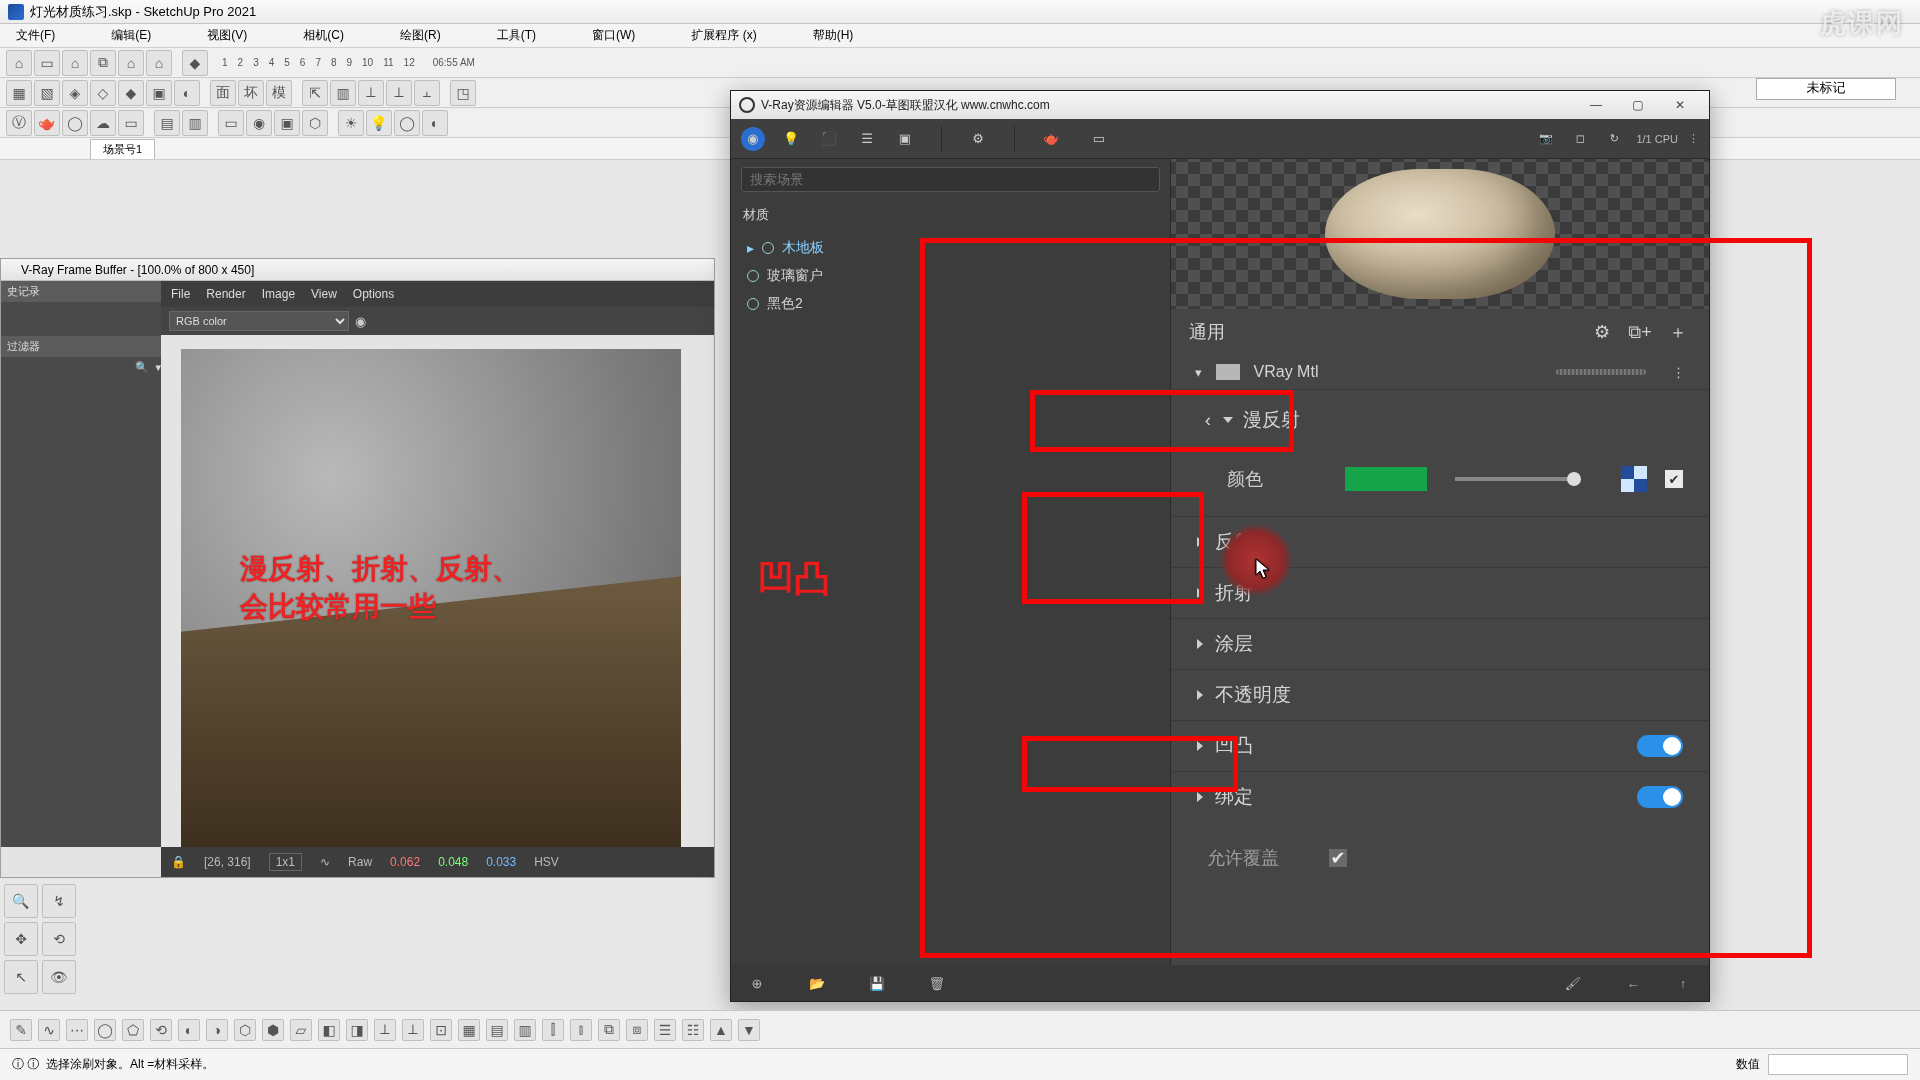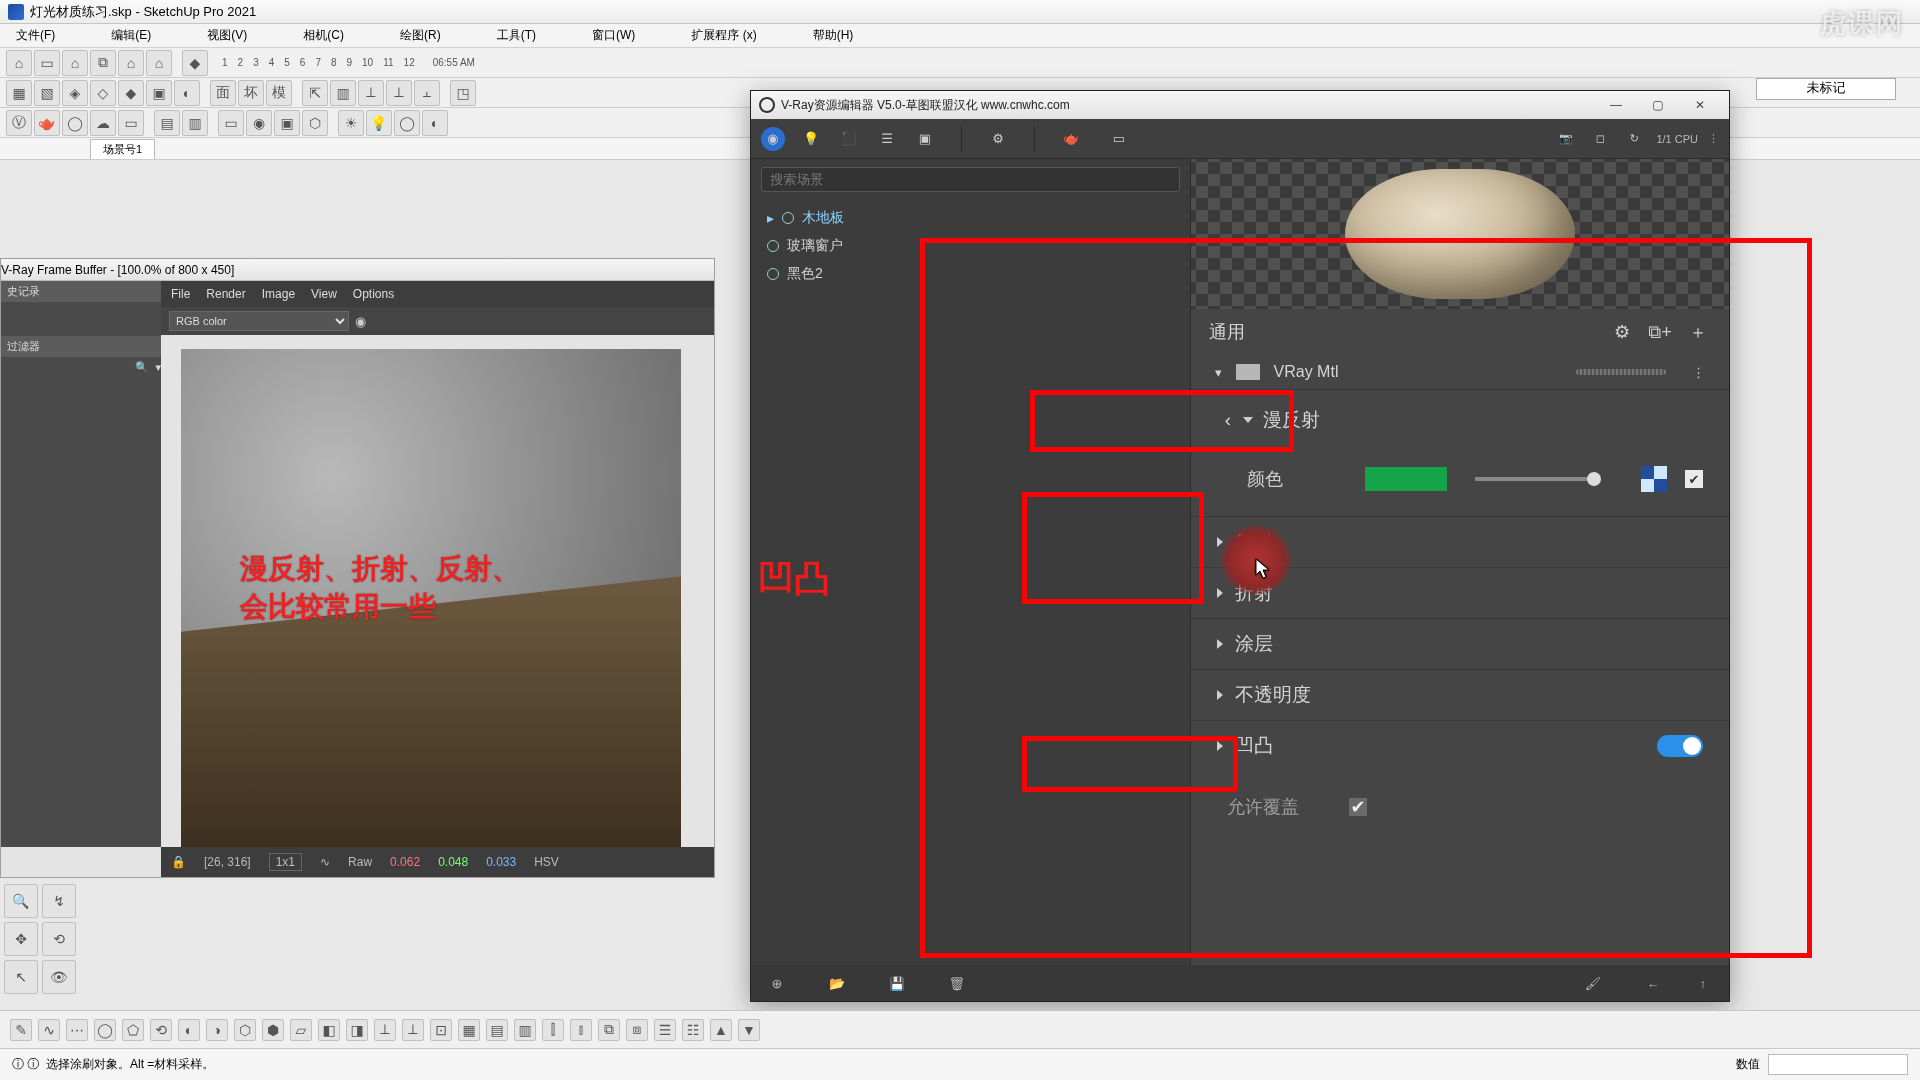--- a/index.html
+++ b/index.html
@@ -15,21 +15,21 @@
 .tb-btn { width: 26px; height: 26px; background: #e4e4e4; border: 1px solid #bfbfbf; border-radius: 2px; display: inline-flex; align-items: center; justify-content: center; color: #555; font-size: 14px; }
 .tb-btn.sm { width:22px; height:22px; }
 .tb-sep { width:6px; }
 .tb-num { font-size:10px; padding:0 4px; color:#555; }
 
 .scene-tab { height: 22px; background: #f4f4f4; display:flex; align-items:center; padding-left:90px; border-bottom:1px solid #cdcdcd; }
 .scene-tab .tab { background:#fff; border:1px solid #bbb; border-bottom:none; padding:2px 12px; font-size:11px; }
 
 
 .vfb { position: absolute; left: 0; top: 258px; width: 715px; height: 620px; background: #e4e4e4; border: 1px solid #9e9e9e; }
-.vfb-title { height: 22px; background: linear-gradient(#f6f6f6,#e3e3e3); display: flex; align-items: center; padding: 0 0; font-size: 12px; border-bottom:1px solid #bbb; }
+.vfb-title { height: 22px; background: linear-gradient(#f6f6f6,#e3e3e3); display: flex; align-items: center; padding: 0 20px; font-size: 12px; border-bottom:1px solid #bbb; }
 .vfb-side { position:absolute; left:0; top:22px; width:160px; bottom:30px; background:#4a4a4a; color:#ddd; font-size:11px; }
 .vfb-side-header { background:#5c5c5c; padding:3px 6px; margin-bottom:4px; }
 .vfb-menu2 { position:absolute; left:160px; top:22px; right:0; height:26px; background:#3d3d3d; color:#ddd; display:flex; align-items:center; padding:0 10px; gap:16px; font-size:12px; }
 .vfb-toolbar2 { position:absolute; left:160px; top:48px; right:0; height:28px; background:#444; display:flex; align-items:center; padding:0 8px; gap:6px; }
 .vfb-toolbar2 select { background:#555; color:#ddd; border:1px solid #666; font-size:11px; padding:2px; width:180px; }
 .vfb-render { position:absolute; left:180px; top:90px; width:500px; height:505px; background:#2a2a2a; }
 .render-wall { position:absolute; inset:0; background: radial-gradient(ellipse at 30% 25%, #b9b9b9, #7e7e7e 60%, #5a5a5a); }
 .render-floor { position:absolute; left:0; right:0; bottom:0; height:55%; background: linear-gradient(#6d5a40,#3c2f1e); clip-path: polygon(0 20%, 100% 0, 100% 100%, 0 100%); }
 .render-caption { position:absolute; left:240px; top:550px; font-size:28px; font-weight:bold; color:#e22; line-height:1.35; text-shadow:0 0 2px rgba(0,0,0,.4); }
 .vfb-status { position:absolute; left:160px; bottom:0; right:0; height:30px; background:#3d3d3d; color:#bbb; display:flex; align-items:center; padding:0 10px; font-family:monospace; font-size:12px; gap:18px; }
@@ -42,21 +42,21 @@
 
 .bottom-tb { position:absolute; left:0; right:0; bottom:32px; height:38px; background:#f0f0f0; border-top:1px solid #c5c5c5; display:flex; align-items:center; padding:0 10px; gap:6px; overflow:hidden; }
 .statusbar { position:absolute; left:0; right:0; bottom:0; height:32px; background:#f5f5f5; border-top:1px solid #c9c9c9; display:flex; align-items:center; padding:0 12px; font-size:12px; }
 .statusbar .right { margin-left:auto; display:flex; align-items:center; gap:8px; }
 .statusbar .right input { width:140px; border:1px solid #bbb; padding:2px 4px; }
 
 
 .tag-box { position:absolute; right:24px; top:78px; width:140px; height:22px; background:#fff; border:1px solid #aaa; display:flex; align-items:flex-start; justify-content:center; }
 
 
-.vae { position: absolute; left: 730px; top: 90px; width: 980px; height: 912px; background: #404040; border: 1px solid #222; box-shadow: 0 6px 24px rgba(0,0,0,.35); color:#d5d5d5;margin-left:20px; }
+.vae { position: absolute; left: 730px; top: 90px; width: 980px; height: 912px; background: #404040; border: 1px solid #222; box-shadow: 0 6px 24px rgba(0,0,0,.35); color:#d5d5d5; }
 .vae-title { height: 28px; background: linear-gradient(#f6f6f6,#e3e3e3); display:flex; align-items:center; padding:0 8px; font-size:12px; color:#222; }
 .vae-title .spacer { flex:1; }
 .vae-title .winbtn { width:42px; text-align:center; cursor:pointer; color:#444; }
 .vae-topbar { height:40px; background:#3f3f3f; display:flex; align-items:center; padding:0 10px; gap:24px; border-bottom:1px solid #2b2b2b; }
 .vae-topbar .ico { width:24px; height:24px; display:flex; align-items:center; justify-content:center; color:#ccc; }
 .vae-topbar .ico.active { background:#2a6fcf; border-radius:50%; }
 .vae-topbar .grp { display:flex; gap:14px; align-items:center; }
 .vae-topbar .vsep { width:1px; height:26px; background:#2b2b2b; }
 .vae-topbar .right { margin-left:auto; display:flex; align-items:center; gap:10px; font-size:11px; color:#bbb; }
 
@@ -292,20 +292,21 @@
       <div class="ico">↻</div>
       <span>1/1  CPU</span>
       <span>⋮</span>
     </div>
   </div>
   <div class="vae-body">
     <div class="vae-left">
       <div class="vae-search">
         <input placeholder="搜索场景" style="">
       </div>
+      <div class="vae-cat">材质</div>
       <div class="vae-tree">
         <div class="vae-tree-item sel">
             <span class="arrow">▸</span>
             <span class="bullet"></span>
             <span>木地板</span>
           </div>
         <div class="vae-tree-item">
             <span class="bullet"></span>
             <span>玻璃窗户</span>
           </div>
@@ -374,20 +375,27 @@
       <div class="section">
           <div class="sec-head">
             <span class="tri"></span>
             <span>不透明度</span>
           </div>
         </div>
       <div class="section">
           <div class="sec-head">
             <span class="tri"></span>
             <span>凹凸</span>
+            <span class="toggle"></span>
+          </div>
+        </div>
+      <div class="section">
+          <div class="sec-head">
+            <span class="tri"></span>
+            <span>绑定</span>
             <span class="toggle"></span>
           </div>
         </div>
       <div class="allow-row">
         <span>允许覆盖</span>
         <span class="chk" style="background:#6a6a6a;color:#eee">✔</span>
       </div>
     </div>
   </div>
   <div class="vae-bottom">

